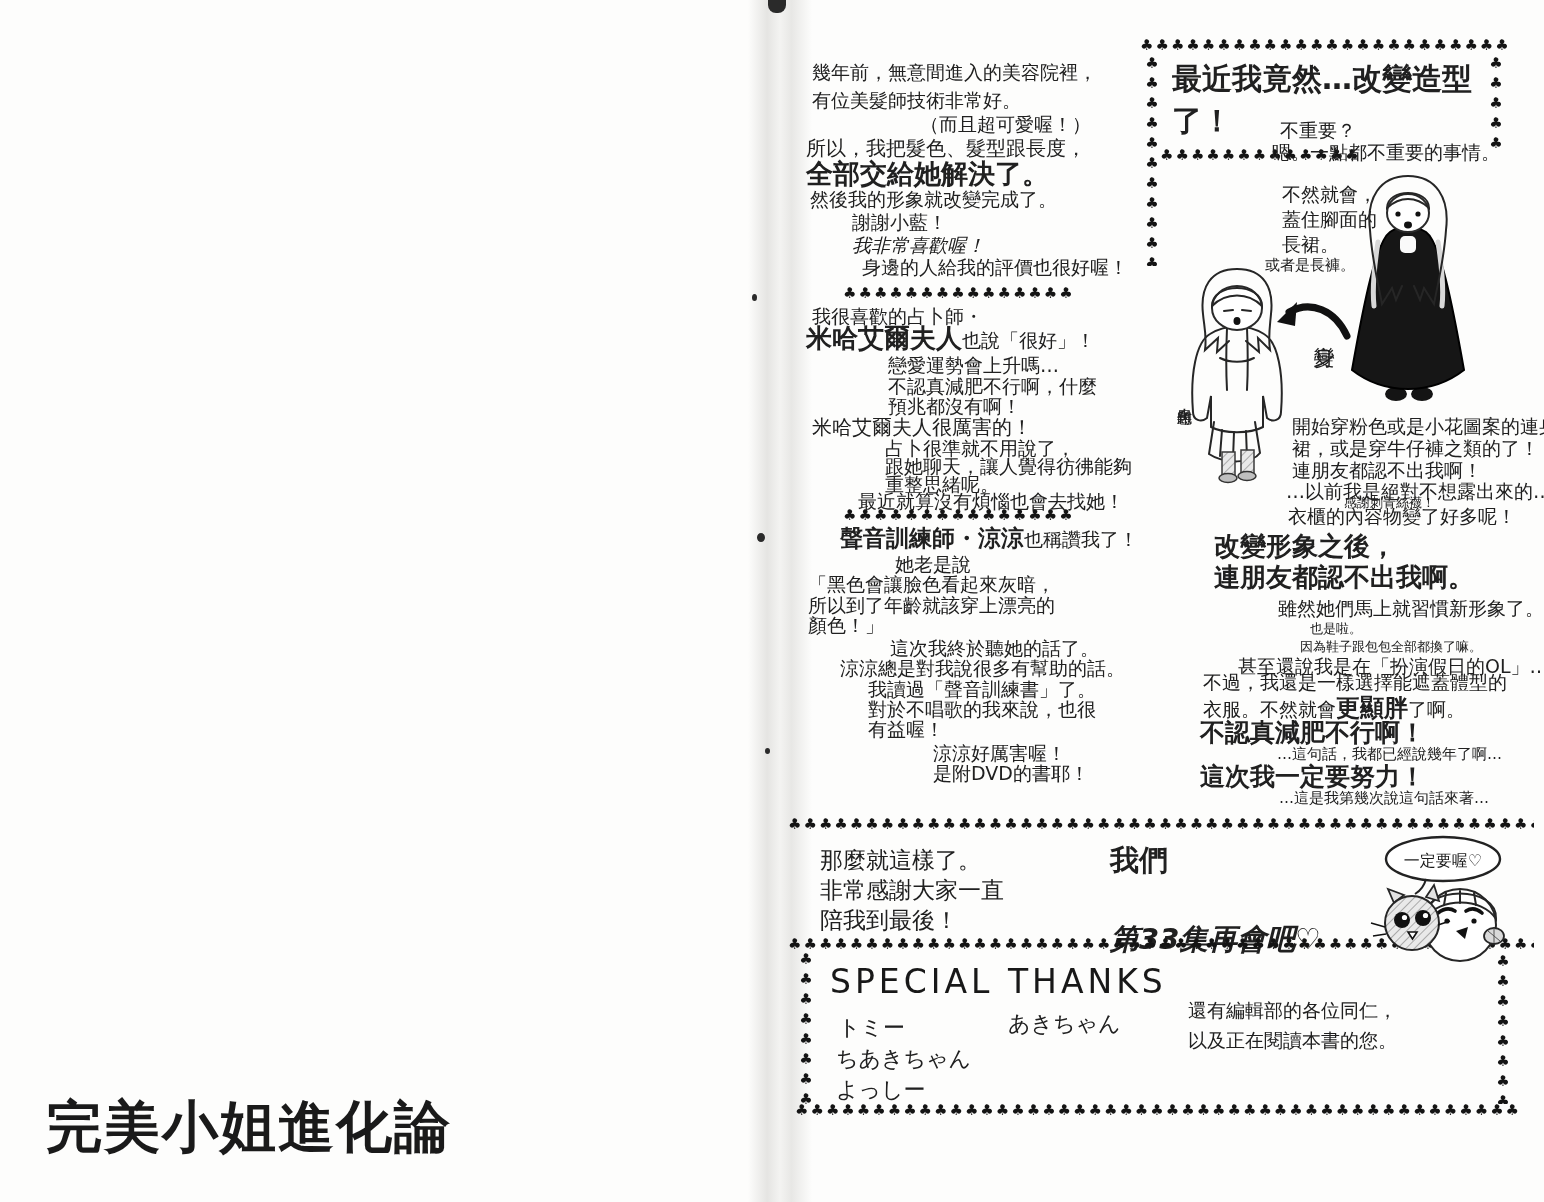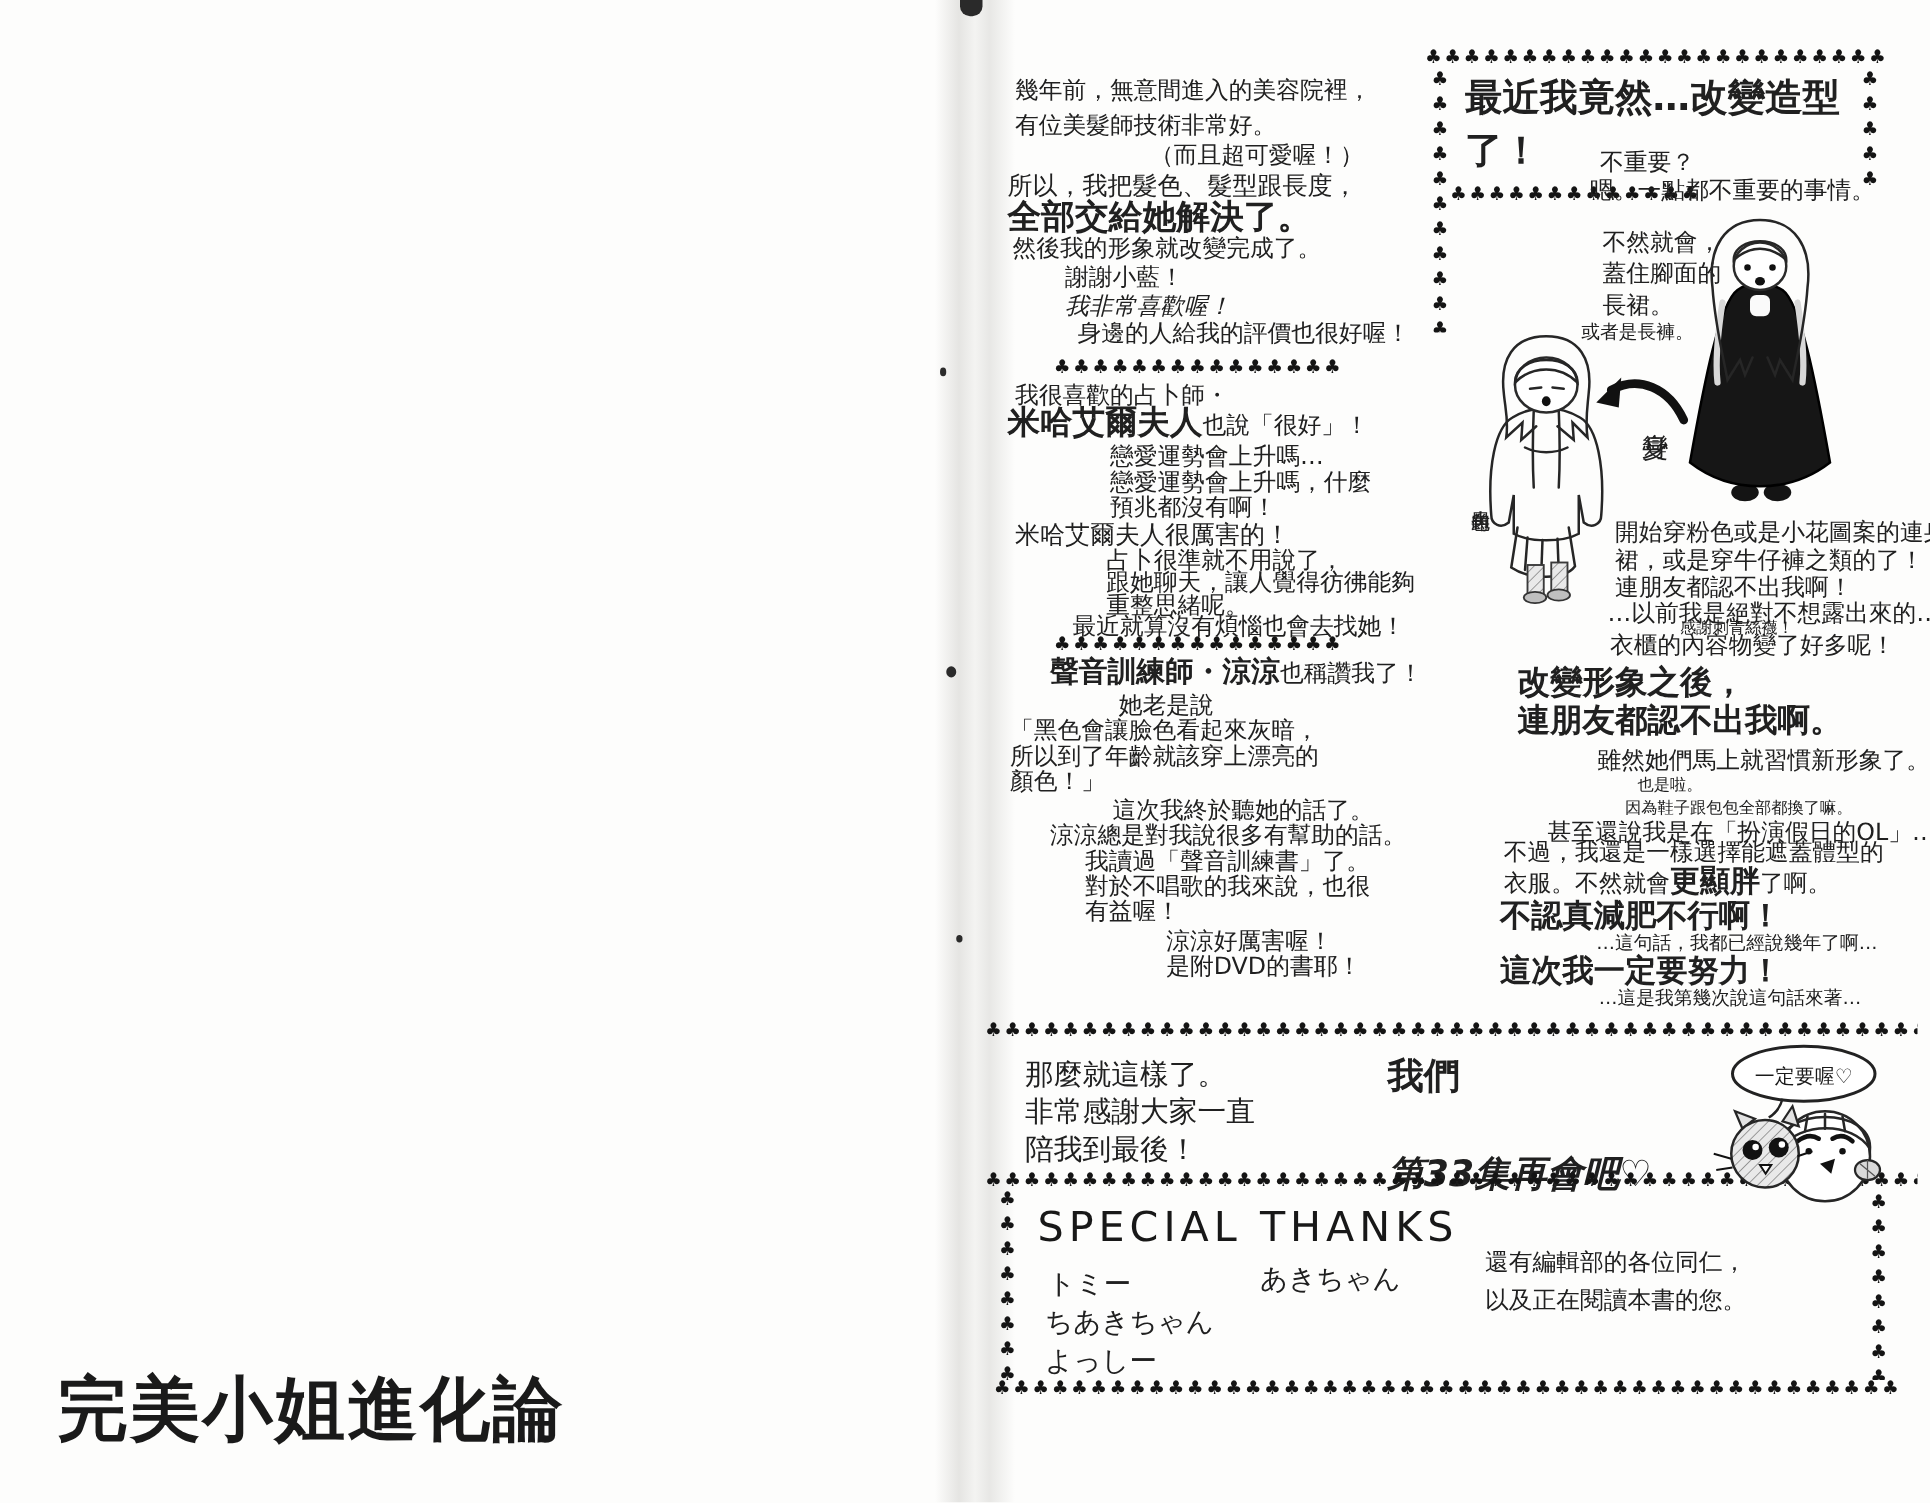--- a/index.html
+++ b/index.html
@@ -50,21 +50,21 @@
 <div class="t" style="left:810px;top:189px;text-align:center;">然後我的形象就改變完成了。</div>
 <div class="t" style="left:852px;top:212px;">謝謝小藍！</div>
 <div class="t" style="left:852px;top:235px;font-style:italic;">我非常喜歡喔！</div>
 <div class="t" style="left:862px;top:257px;">身邊的人給我的評價也很好喔！</div>
 
 <div class="clover-row" style="left:843px;top:286px;width:228px;">♣♣♣♣♣♣♣♣♣♣♣♣♣♣♣♣♣</div>
 
 <div class="t" style="left:812px;top:306px;">我很喜歡的占卜師・</div>
 <div class="t" style="left:806px;top:324px;"><span class="mk" style="font-size:26px;">米哈艾爾夫人</span><span>也說「很好」！</span></div>
 <div class="t" style="left:888px;top:355px;">戀愛運勢會上升嗎…</div>
-<div class="t" style="left:888px;top:376px;">戀愛運勢會上升嗎，什麼</div>
+<div class="t" style="left:888px;top:376px;">不認真減肥不行啊，什麼</div>
 <div class="t" style="left:888px;top:396px;">預兆都沒有啊！</div>
 <div class="t" style="left:812px;top:416px;font-size:20px;">米哈艾爾夫人很厲害的！</div>
 <div class="t" style="left:885px;top:438px;">占卜很準就不用說了，</div>
 <div class="t" style="left:885px;top:456px;">跟她聊天，讓人覺得彷彿能夠</div>
 <div class="t" style="left:885px;top:474px;">重整思緒呢。</div>
 <div class="t" style="left:858px;top:491px;">最近就算沒有煩惱也會去找她！</div>
 
 <div class="clover-row" style="left:843px;top:508px;width:228px;">♣♣♣♣♣♣♣♣♣♣♣♣♣♣♣♣♣</div>
 
 <div class="t" style="left:840px;top:526px;text-align:right;"><span class="mk" style="font-size:23px;">聲音訓練師・涼涼</span><span>也稱讚我了！</span></div>
@@ -147,21 +147,21 @@
 <div class="t xs" style="left:1344px;top:496px;">感謝刺青絲襪！</div>
 <div class="t" style="left:1288px;top:506px;">衣櫃的內容物變了好多呢！</div>
 
 <div class="t mk" style="left:1214px;top:532px;font-size:26px;">改變形象之後，</div>
 <div class="t mk" style="left:1214px;top:563px;font-size:26px;">連朋友都認不出我啊。</div>
 <div class="t" style="left:1278px;top:598px;">雖然她們馬上就習慣新形象了。</div>
 <div class="t xs" style="left:1310px;top:622px;">也是啦。</div>
 <div class="t xs" style="left:1300px;top:640px;">因為鞋子跟包包全部都換了嘛。</div>
 <div class="t" style="left:1238px;top:656px;">甚至還說我是在「扮演假日的OL」…</div>
 <div class="t" style="left:1203px;top:672px;">不過，我還是一樣選擇能遮蓋體型的</div>
-<div class="t" style="left:1203px;top:695px;font-family:Liberation Mono, monospace;"><span>衣服。不然就會</span><span class="mk" style="font-size:24px;">更顯胖</span><span>了啊。</span></div>
+<div class="t" style="left:1203px;top:695px;"><span>衣服。不然就會</span><span class="mk" style="font-size:24px;">更顯胖</span><span>了啊。</span></div>
 <div class="t mk" style="left:1200px;top:719px;font-size:25px;">不認真減肥不行啊！</div>
 <div class="t sm" style="left:1277px;top:746px;">…這句話，我都已經說幾年了啊…</div>
 <div class="t mk" style="left:1200px;top:763px;font-size:25px;">這次我一定要努力！</div>
 <div class="t sm" style="left:1279px;top:790px;">…這是我第幾次說這句話來著…</div>
 
 <div class="clover-row" style="left:788px;top:817px;width:746px;">♣♣♣♣♣♣♣♣♣♣♣♣♣♣♣♣♣♣♣♣♣♣♣♣♣♣♣♣♣♣♣♣♣♣♣♣♣♣♣♣♣♣♣♣♣♣♣♣♣♣♣♣♣♣</div>
 <div class="t" style="left:820px;top:848px;font-size:23px;">那麼就這樣了。</div>
 <div class="t" style="left:820px;top:878px;font-size:23px;">非常感謝大家一直</div>
 <div class="t" style="left:820px;top:908px;font-size:23px;">陪我到最後！</div>
 <div class="t mk" style="left:1110px;top:845px;font-size:29px;">我們</div>

